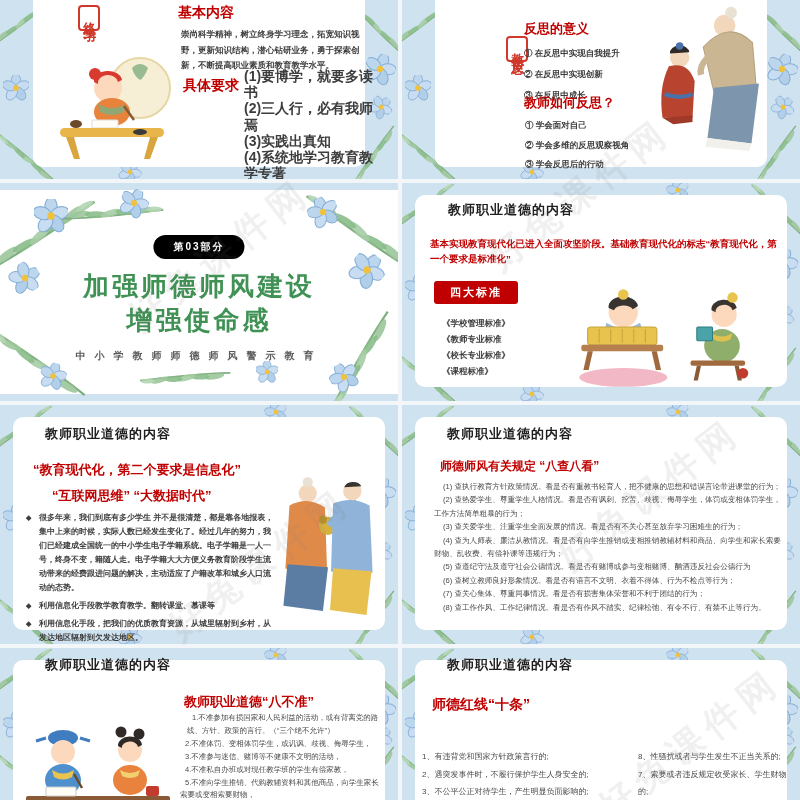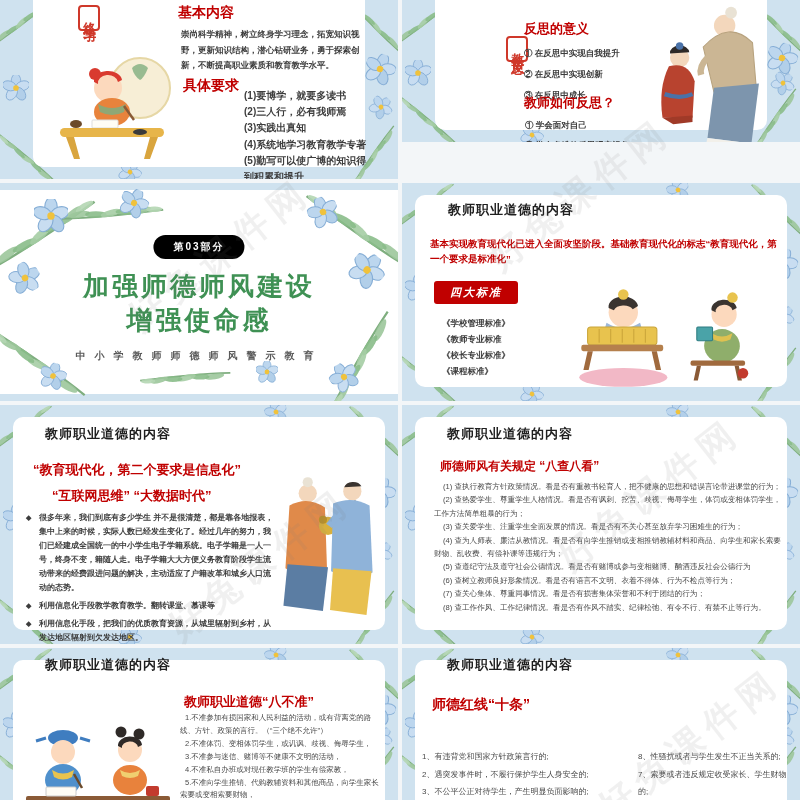--- a/index.html
+++ b/index.html
@@ -4,21 +4,21 @@
 <style>
   * { margin:0; padding:0; box-sizing:border-box; }
   html,body { width:800px; height:800px; }
   body {
     position:relative; overflow:hidden;
     background:#f3f6f8;
     font-family:"Liberation Sans", sans-serif;
   }
   .tile { position:absolute; width:398px; background:#cfe2ef; overflow:hidden; }
   #t1 { left:0;   top:0;   height:179px; }
-  #t2 { left:402px;top:0;  height:142px; }
+  #t2 { left:402px;top:0;  height:179px; }
   #t3 { left:0;   top:183px; height:218px; background:#fff; }
   #t4 { left:402px;top:183px; height:218px; }
   #t5 { left:0;   top:405px; height:239px; }
   #t6 { left:402px;top:405px; height:239px; }
   #t7 { left:0;   top:648px; height:152px; }
   #t8 { left:402px;top:648px; height:152px; }
 
   .panel { position:absolute; background:#fff; border-radius:10px; z-index:1; }
   .panel.row1 { left:33px; right:33px; top:-14px; bottom:12px; }
   .panel.std  { left:13px; right:13px; top:12px; bottom:14px; }
@@ -39,21 +39,21 @@
   .blk-h { position:absolute; color:#1f1f1f; font-weight:bold; }
   .body-txt { position:absolute; color:#3d3d3d; font-weight:bold; }
   .li { margin:0; }
 
   .badge-green {
     position:absolute; background:#000000; color:#fff; font-weight:bold;
     font-size:10px; padding:5px 20px; border-radius:14px; letter-spacing:2px;
   }
   .badge-red {
     position:absolute; background:#c00000; color:#fff; font-weight:bold;
-    font-size:11px; padding:4px 16px; border-radius:3px; letter-spacing:2px;font-style:italic;
+    font-size:11px; padding:4px 16px; border-radius:3px; letter-spacing:2px;
   }
   .divider-title { position:absolute; width:100%; text-align:center; color:#3f9154; font-weight:bold; font-size:26px; letter-spacing:3px; }
   .divider-sub { position:absolute; width:100%; text-align:center; color:#5a5a5a; font-size:10px; letter-spacing:9px; font-weight:bold; }
 
   .bul { position:relative; padding-left:13px; margin-bottom:4px; }
   .bul::before { content:"◆"; position:absolute; left:0; top:0; font-size:7px; color:#3d3d3d; }
 
   .wm { position:absolute; z-index:6; color:#7a7a7a; opacity:0.10; font-size:36px; font-weight:bold;
         letter-spacing:8px; transform:rotate(-38deg); pointer-events:none; white-space:nowrap; }
 </style>
@@ -136,21 +136,21 @@
       <line x1="76" y1="58" x2="86" y2="72" stroke="#8a5a36" stroke-width="2.5"></line>
       <rect x="44" y="72" width="26" height="8" rx="1" fill="#fffdf5" stroke="#ddd"></rect>
       <rect x="12" y="80" width="104" height="9" rx="4.5" fill="#e7b54a"></rect>
       <path d="M18,89 l8,22 6,0 -6,-22 z M110,89 l-8,22 -6,0 6,-22 z" fill="#d9a53e"></path>
       <ellipse cx="28" cy="76" rx="6" ry="4" fill="#6b4a2a"></ellipse>
       <ellipse cx="92" cy="84" rx="7" ry="3" fill="#3a3a3a"></ellipse>
     </svg>
     <div class="red-h" style="left:178px; top:4px; font-size:14px;">基本内容</div>
     <div class="body-txt" style="left:181px; top:27px; width:184px; font-size:8.5px; line-height:15.5px;">崇尚科学精神，树立终身学习理念，拓宽知识视野，更新知识结构，潜心钻研业务，勇于探索创新，不断提高职业素质和教育教学水平。</div>
     <div class="red-h" style="left:183px; top:77px; font-size:14px;">具体要求</div>
-    <div class="body-txt" style="left:244px; top:88px; width:130px; font-size:10px; line-height:16.2px;">
+    <div class="body-txt" style="left:244px; top:68px; width:130px; font-size:14px; line-height:16.2px;">
       <div class="li">(1)要博学，就要多读书</div>
       <div class="li">(2)三人行，必有我师焉</div>
       <div class="li">(3)实践出真知</div>
       <div class="li">(4)系统地学习教育教学专著</div>
       <div class="li">(5)勤写可以使广博的知识得到积累和提升</div>
       <div class="li">(6)终身学习</div>
     </div>
   </div>
 </section>
 
@@ -490,21 +490,21 @@
       <circle cx="112" cy="32" r="12" fill="#fcd9bd"></circle>
       <path d="M100,28 a12,9 0 0 1 24,-1 l-4,2 a8,6 0 0 0 -16,1 z" fill="#2f2a28"></path>
       <ellipse cx="112" cy="62" rx="17" ry="15" fill="#e8823c"></ellipse>
       <path d="M102,52 q10,6 20,0 l-2,6 q-8,4 -16,0 z" fill="#f0d070"></path>
       <rect x="8" y="78" width="144" height="10" rx="2" fill="#8a5a36"></rect>
       <path d="M16,88 l-4,20 6,0 4,-20 z M144,88 l4,20 -6,0 -4,-20 z" fill="#6e4628"></path>
       <rect x="28" y="69" width="30" height="9" rx="1" fill="#fffdf5" stroke="#ccc"></rect>
       <rect x="128" y="68" width="13" height="10" rx="2" fill="#c23b2e"></rect>
     </svg>
     <div class="body-txt" style="left:180px; top:64px; width:206px; font-size:7.5px; line-height:12.9px; font-weight:normal; color:#4a4a4a;">
-      <div class="li" style="text-indent:5px;">1.不准参加有损国家和人民利益的活动，或有背离党的路线、方针、政策的言行。（“三个绝不允许”）</div>
+      <div class="li" style="text-indent:5px;margin-left:7px;">1.不准参加有损国家和人民利益的活动，或有背离党的路线、方针、政策的言行。（“三个绝不允许”）</div>
       <div class="li" style="text-indent:5px;">2.不准体罚、变相体罚学生，或讥讽、歧视、侮辱学生，</div>
       <div class="li" style="text-indent:5px;">3.不准参与迷信、赌博等不健康不文明的活动，</div>
       <div class="li" style="text-indent:5px;">4.不准私自办班或对现任教学班的学生有偿家教，</div>
       <div class="li" style="text-indent:5px;">5.不准向学生推销、代购教辅资料和其他商品，向学生家长索要或变相索要财物，</div>
 
     </div>
   </div>
 </section>
 
 <section class="tile" id="t8">

